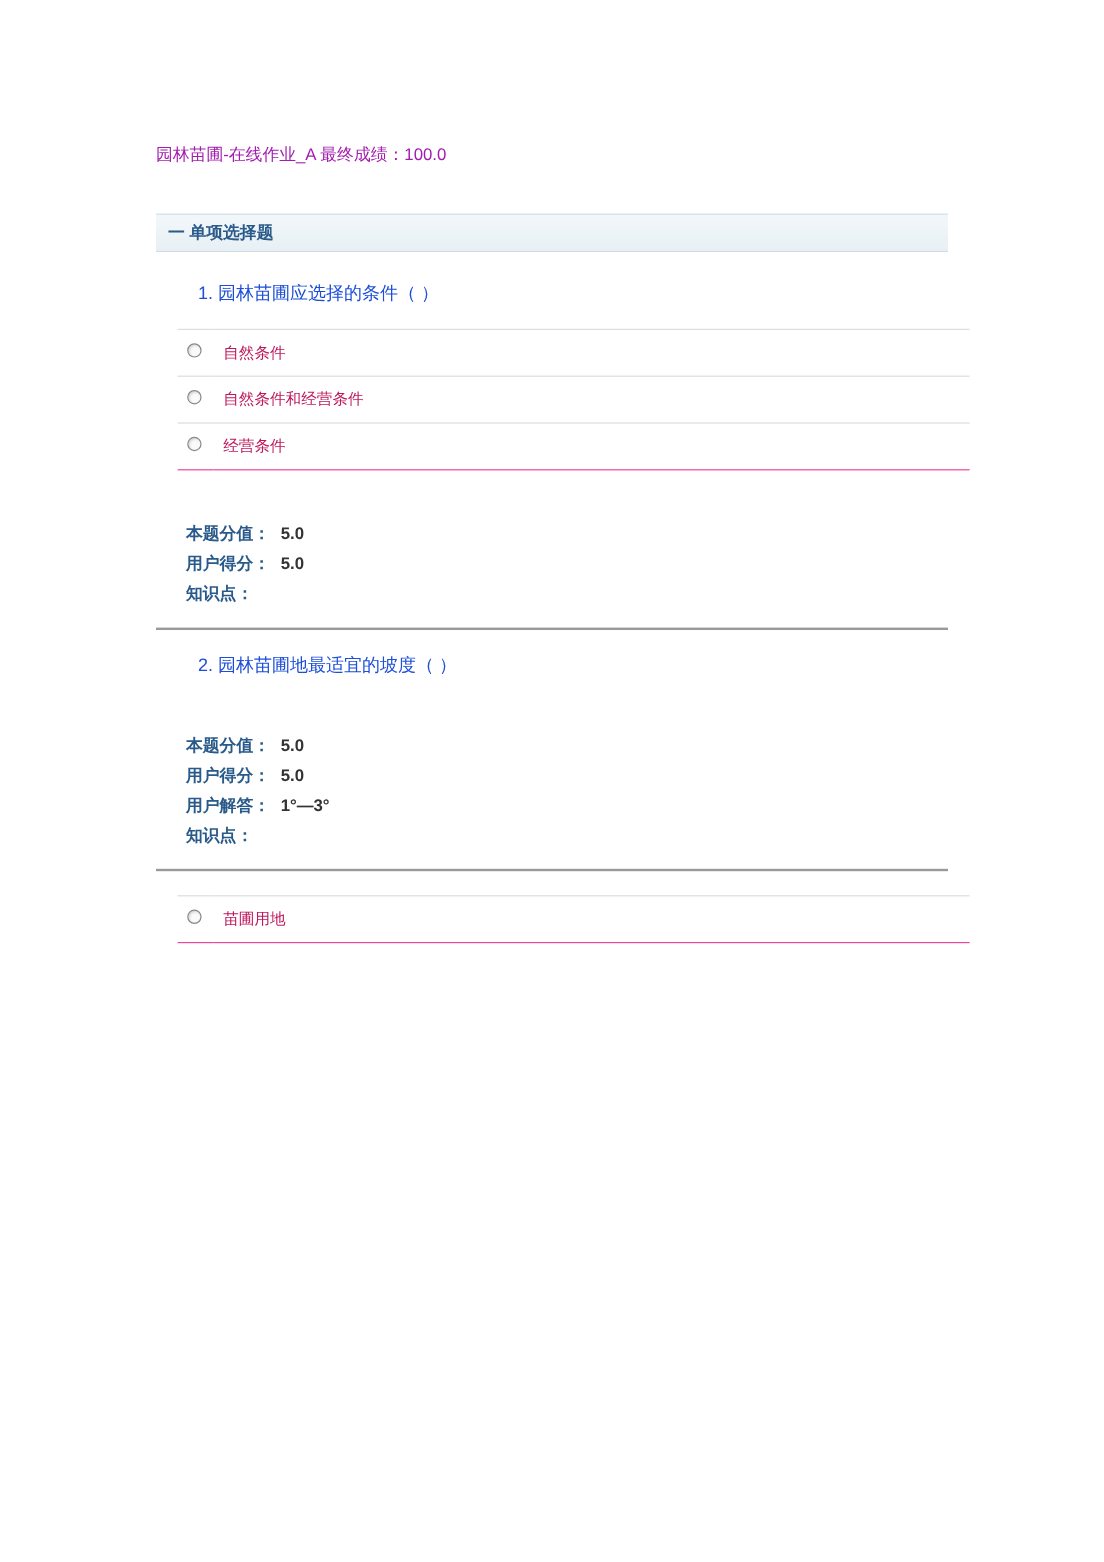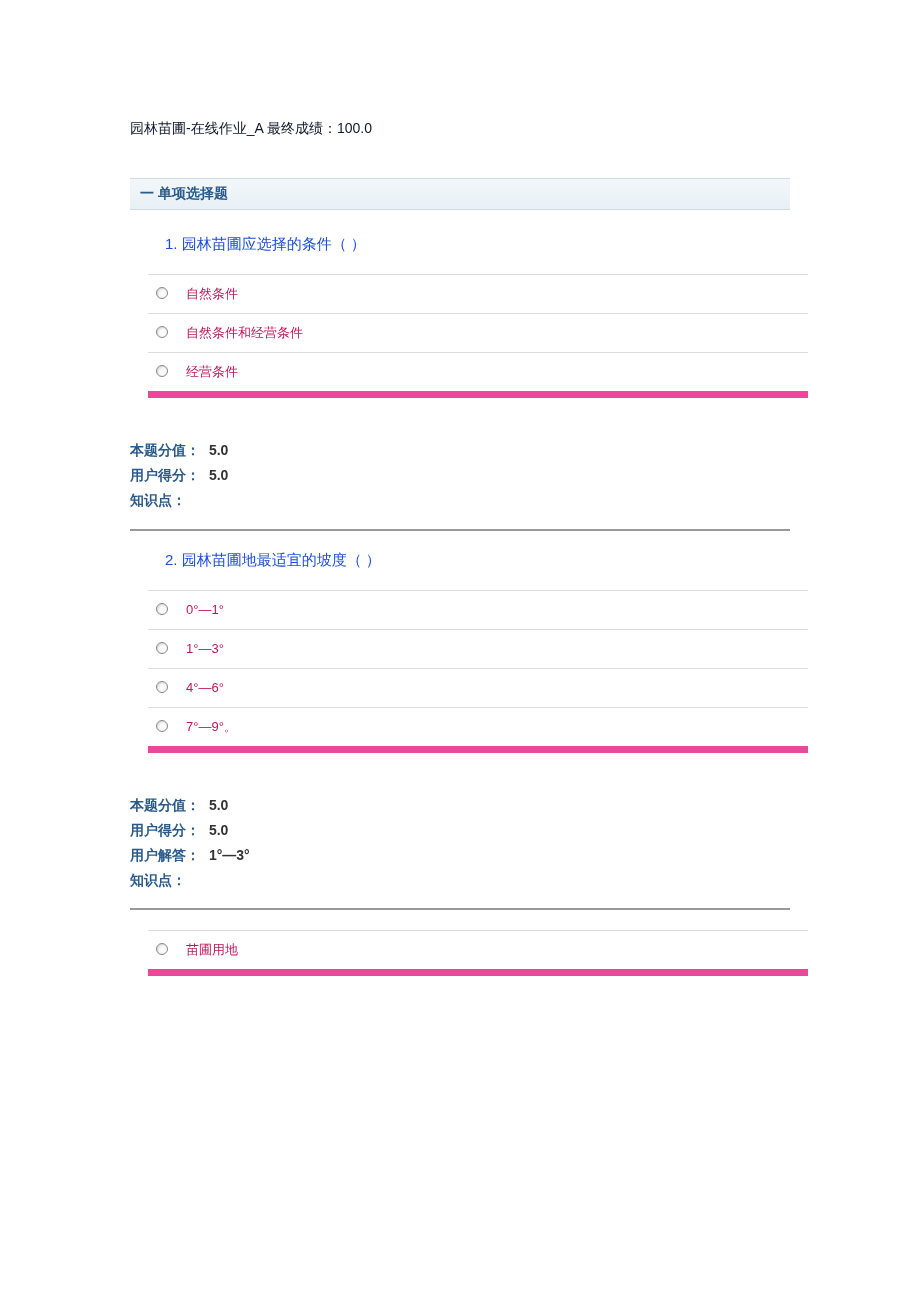--- a/index.html
+++ b/index.html
@@ -9,21 +9,21 @@
     }
     body {
       background: #fff;
       font-family: "Microsoft YaHei", Arial, sans-serif;
       width: 920px;
       padding: 120px 130px 60px 130px;
       color: #333;
     }
     .page-title {
       font-size: 14px;
-      color: #0f172a;
+      color: #a21caf;
       margin-bottom: 40px;
     }
     .section-header {
       background: linear-gradient(to bottom, #f2f7fa 0%, #e8f0f5 100%);
       border-top: 1px solid #d0dce5;
       border-bottom: 1px solid #d0dce5;
       padding: 6px 10px;
       color: #2a5a8a;
       font-size: 14px;
       font-weight: bold;
@@ -41,21 +41,21 @@
     }
     .options-table {
       width: 100%;
       border-collapse: collapse;
       margin-left: 18px;
     }
     .options-table tr {
       border-top: 1px solid #ddd;
     }
     .options-table tr:last-child {
-      border-bottom: 7px solid #ec4899;
+      border-bottom: 1px solid #ec4899;
     }
     .options-table td {
       padding: 10px 8px;
       vertical-align: middle;
     }
     .radio-cell {
       width: 30px;
     }
     .radio-circle {
       display: inline-block;
@@ -72,20 +72,21 @@
     }
     .summary {
       margin-top: 40px;
       margin-bottom: 15px;
     }
     .summary-line {
       font-size: 14px;
       color: #2a5a8a;
       font-weight: bold;
       line-height: 1.8;
+      margin-left: 25px;
     }
     .summary-label {
       display: inline-block;
       min-width: 75px;
     }
     .summary-value {
       color: #333;
       font-weight: bold;
     }
     .divider {
@@ -136,40 +137,20 @@
     </div>
   </div>
   <hr class="divider">
 </div>
 
 <div class="question-block">
   <div class="question-text">
     <span>2.</span>
     <span>园林苗圃地最适宜的坡度（ ）</span>
   </div>
-  <table class="options-table">
-    <tbody>
-        <tr>
-      <td class="radio-cell"><span class="radio-circle"></span></td>
-      <td class="option-text">0°—1°</td>
-    </tr>
-    <tr>
-      <td class="radio-cell"><span class="radio-circle"></span></td>
-      <td class="option-text">1°—3°</td>
-    </tr>
-    <tr>
-      <td class="radio-cell"><span class="radio-circle"></span></td>
-      <td class="option-text">4°—6°</td>
-    </tr>
-    <tr>
-      <td class="radio-cell"><span class="radio-circle"></span></td>
-      <td class="option-text">7°—9°。</td>
-    </tr>
-  </tbody>
-    </table>
   <div class="summary">
     <div class="summary-line">
       <span class="summary-label">本题分值：</span>
       <span class="summary-value">5.0</span>
     </div>
     <div class="summary-line">
       <span class="summary-label">用户得分：</span>
       <span class="summary-value">5.0</span>
     </div>
     <div class="summary-line">

